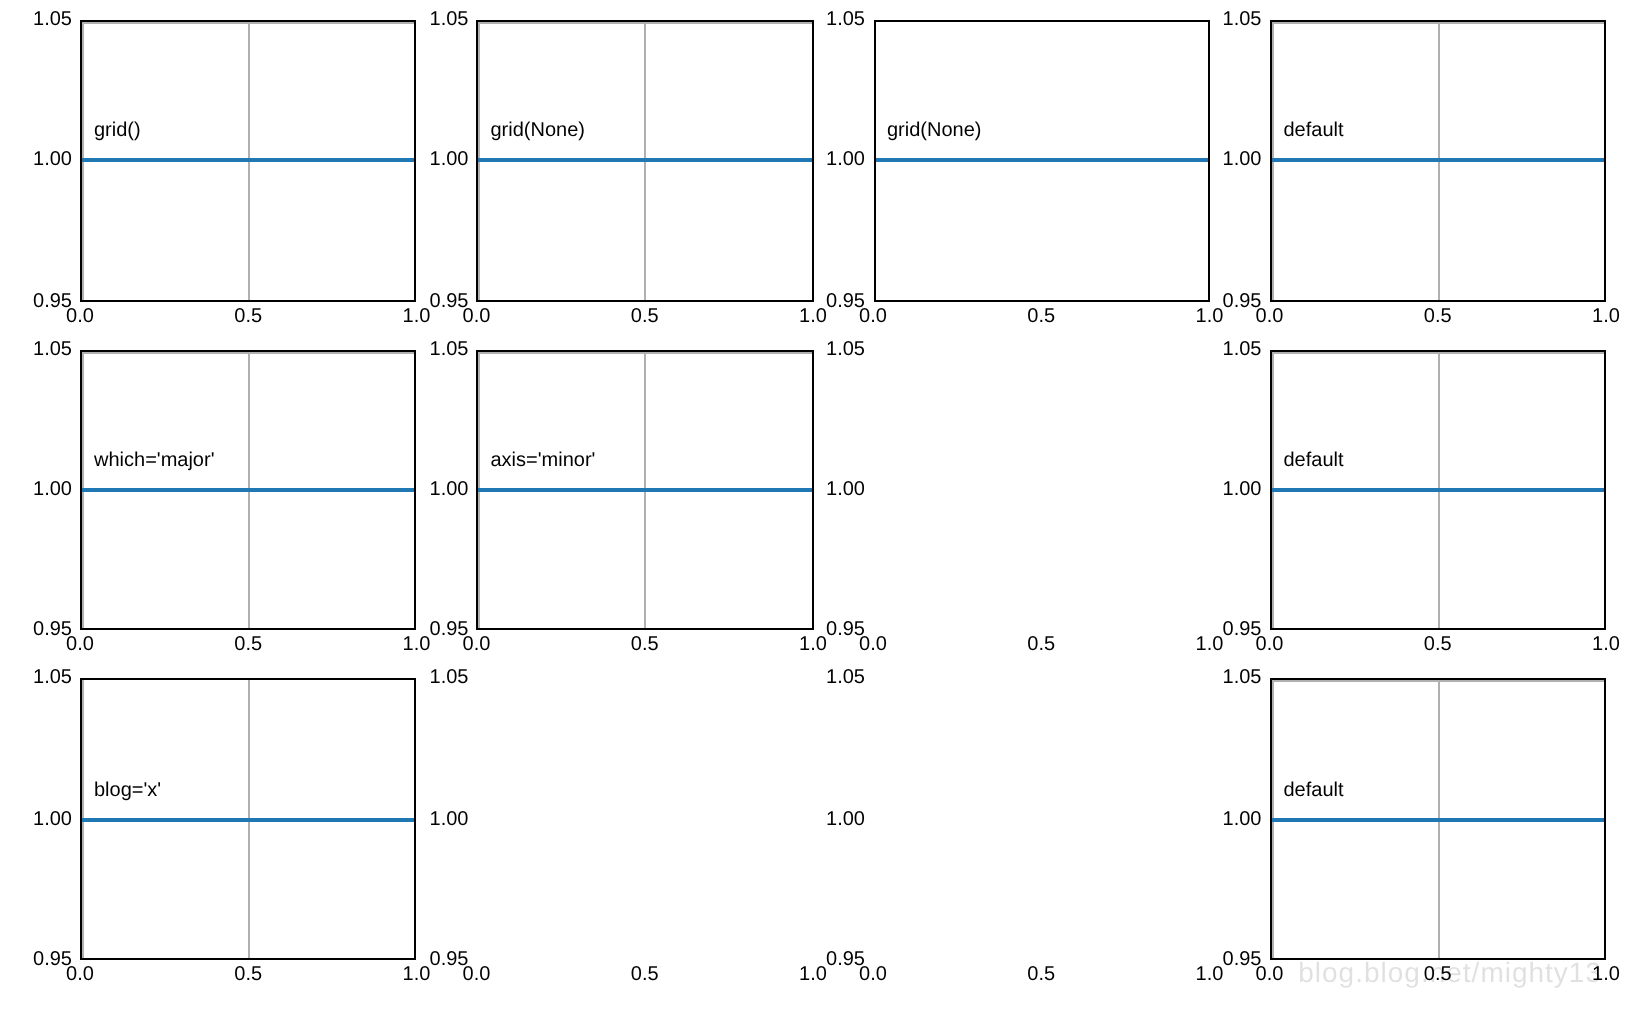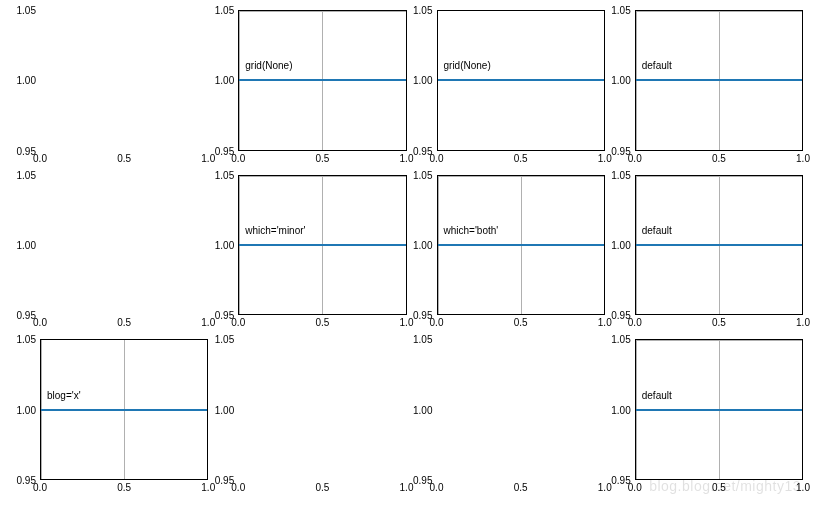--- a/index.html
+++ b/index.html
@@ -100,20 +100,32 @@
 
 <div class="grid">
 
   <div class="panel">
     <div class="plot-row">
       <div class="y-ticks">
         <span class="y-tick" style="top:0%">1.05</span>
         <span class="y-tick" style="top:50%">1.00</span>
         <span class="y-tick" style="top:100%">0.95</span>
       </div>
+      <div class="plot-box">
+        <div class="gridlines">
+            <div class="hline" style="top: 0%;"></div>
+            <div class="hline" style="top: 50%;"></div>
+            <div class="hline" style="top: 100%;"></div>
+            <div class="vline" style="left: 0%;"></div>
+            <div class="vline" style="left: 50%;"></div>
+            <div class="vline" style="left: 100%;"></div>
+          </div>
+        <div class="data-line"></div>
+        <div class="annot">grid()</div>
+      </div>
     </div>
     <div class="x-ticks">
       <span class="x-tick" style="left:0%">0.0</span>
       <span class="x-tick" style="left:50%">0.5</span>
       <span class="x-tick" style="left:100%">1.0</span>
     </div>
   </div>
 
   <div class="panel">
     <div class="plot-row">
@@ -189,73 +201,73 @@
     </div>
   </div>
 
   <div class="panel">
     <div class="plot-row">
       <div class="y-ticks">
         <span class="y-tick" style="top:0%">1.05</span>
         <span class="y-tick" style="top:50%">1.00</span>
         <span class="y-tick" style="top:100%">0.95</span>
       </div>
-    </div>
-    <div class="x-ticks">
-      <span class="x-tick" style="left:0%">0.0</span>
-      <span class="x-tick" style="left:50%">0.5</span>
-      <span class="x-tick" style="left:100%">1.0</span>
-    </div>
-  </div>
-
-  <div class="panel">
-    <div class="plot-row">
-      <div class="y-ticks">
-        <span class="y-tick" style="top:0%">1.05</span>
-        <span class="y-tick" style="top:50%">1.00</span>
-        <span class="y-tick" style="top:100%">0.95</span>
-      </div>
-      <div class="plot-box">
-        <div class="gridlines">
-            <div class="hline" style="top: 0%;"></div>
-            <div class="hline" style="top: 50%;"></div>
-            <div class="hline" style="top: 100%;"></div>
-            <div class="vline" style="left: 0%;"></div>
-            <div class="vline" style="left: 50%;"></div>
-            <div class="vline" style="left: 100%;"></div>
-          </div>
-        <div class="data-line"></div>
-        <div class="annot">which='minor'</div>
-      </div>
-    </div>
-    <div class="x-ticks">
-      <span class="x-tick" style="left:0%">0.0</span>
-      <span class="x-tick" style="left:50%">0.5</span>
-      <span class="x-tick" style="left:100%">1.0</span>
-    </div>
-  </div>
-
-  <div class="panel">
-    <div class="plot-row">
-      <div class="y-ticks">
-        <span class="y-tick" style="top:0%">1.05</span>
-        <span class="y-tick" style="top:50%">1.00</span>
-        <span class="y-tick" style="top:100%">0.95</span>
-      </div>
-      <div class="plot-box">
-        <div class="gridlines">
-            <div class="hline" style="top: 0%;"></div>
-            <div class="hline" style="top: 50%;"></div>
-            <div class="hline" style="top: 100%;"></div>
-            <div class="vline" style="left: 0%;"></div>
-            <div class="vline" style="left: 50%;"></div>
-            <div class="vline" style="left: 100%;"></div>
-          </div>
-        <div class="data-line"></div>
-        <div class="annot">which='both'</div>
+      <div class="plot-box">
+        <div class="gridlines">
+            <div class="hline" style="top: 0%;"></div>
+            <div class="hline" style="top: 50%;"></div>
+            <div class="hline" style="top: 100%;"></div>
+            <div class="vline" style="left: 0%;"></div>
+            <div class="vline" style="left: 50%;"></div>
+            <div class="vline" style="left: 100%;"></div>
+          </div>
+        <div class="data-line"></div>
+        <div class="annot">which='major'</div>
+      </div>
+    </div>
+    <div class="x-ticks">
+      <span class="x-tick" style="left:0%">0.0</span>
+      <span class="x-tick" style="left:50%">0.5</span>
+      <span class="x-tick" style="left:100%">1.0</span>
+    </div>
+  </div>
+
+  <div class="panel">
+    <div class="plot-row">
+      <div class="y-ticks">
+        <span class="y-tick" style="top:0%">1.05</span>
+        <span class="y-tick" style="top:50%">1.00</span>
+        <span class="y-tick" style="top:100%">0.95</span>
+      </div>
+      <div class="plot-box">
+        <div class="gridlines">
+            <div class="hline" style="top: 0%;"></div>
+            <div class="hline" style="top: 50%;"></div>
+            <div class="hline" style="top: 100%;"></div>
+            <div class="vline" style="left: 0%;"></div>
+            <div class="vline" style="left: 50%;"></div>
+            <div class="vline" style="left: 100%;"></div>
+          </div>
+        <div class="data-line"></div>
+        <div class="annot">axis='minor'</div>
+      </div>
+    </div>
+    <div class="x-ticks">
+      <span class="x-tick" style="left:0%">0.0</span>
+      <span class="x-tick" style="left:50%">0.5</span>
+      <span class="x-tick" style="left:100%">1.0</span>
+    </div>
+  </div>
+
+  <div class="panel">
+    <div class="plot-row">
+      <div class="y-ticks">
+        <span class="y-tick" style="top:0%">1.05</span>
+        <span class="y-tick" style="top:50%">1.00</span>
+        <span class="y-tick" style="top:100%">0.95</span>
       </div>
     </div>
     <div class="x-ticks">
       <span class="x-tick" style="left:0%">0.0</span>
       <span class="x-tick" style="left:50%">0.5</span>
       <span class="x-tick" style="left:100%">1.0</span>
     </div>
   </div>
 
   <div class="panel">

